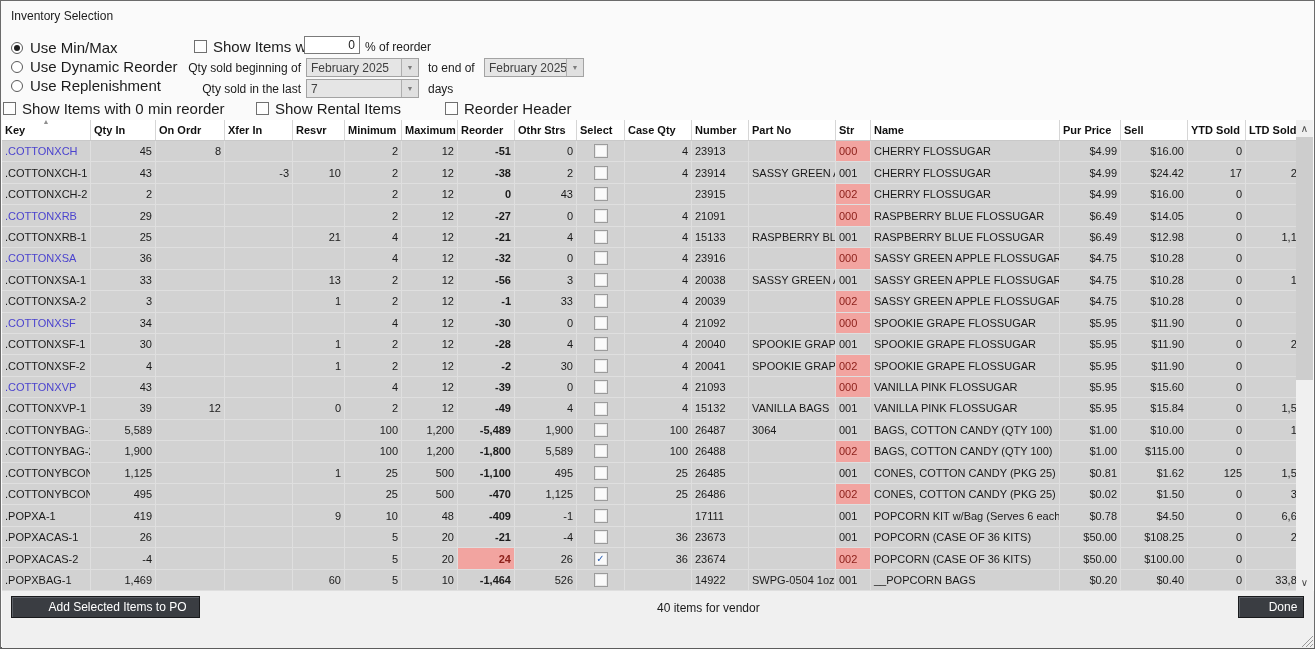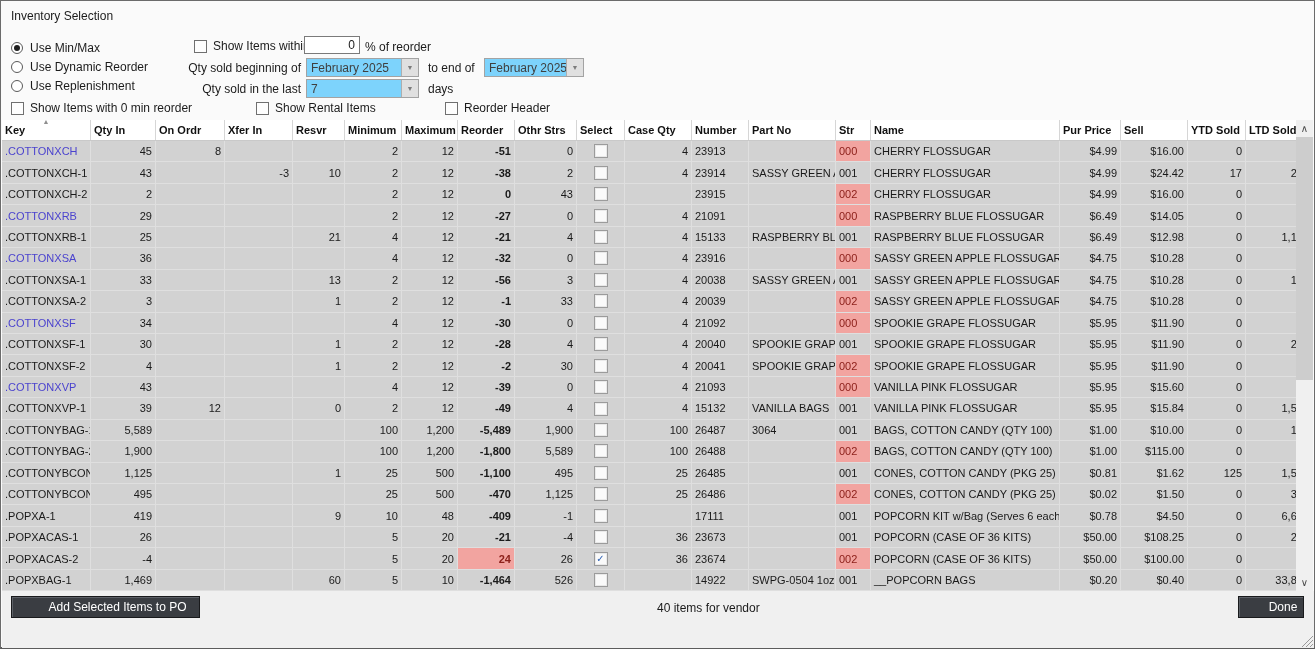--- a/index.html
+++ b/index.html
@@ -1,34 +1,34 @@
 <!DOCTYPE html>
 <html><head>
 <meta charset="utf-8">
 <style>
   html,body{margin:0;padding:0;}
   body{width:1315px;height:649px;position:relative;font-family:"Liberation Sans",sans-serif;background:#ffffff;overflow:hidden;}
   .window{position:absolute;inset:0;box-sizing:border-box;border:1px solid #6b6b6b;border-bottom:2px solid #5c5c5c;background:#fafafa;}
   .title{position:absolute;left:10px;top:8px;font-size:12px;color:#1b1b1b;}
 
   
-  .ctl-label{font-size:12px;color:#1b1b1b;white-space:nowrap;}
+  .ctl-label{font-size:15px;color:#1b1b1b;white-space:nowrap;}
   .radio-group{position:absolute;left:10px;top:37px;}
   .radio-row{display:flex;align-items:center;height:19px;gap:7px;}
   .radio{width:12px;height:12px;border:1px solid #595959;border-radius:50%;background:#fff;box-sizing:border-box;position:relative;flex:0 0 12px;}
   .radio.sel:after{content:"";position:absolute;left:2px;top:2px;width:6px;height:6px;border-radius:50%;background:#1d1d1d;}
   .cbox{display:inline-block;width:13px;height:13px;box-sizing:border-box;border:1px solid #6f6f6f;background:#fdfdfd;vertical-align:middle;}
   .chkrow{position:absolute;display:flex;align-items:center;gap:6px;height:14px;}
   .pct-input{position:absolute;left:303px;top:35px;width:56px;height:18px;box-sizing:border-box;border:1px solid #7a7a7a;background:#fff;font-family:"Liberation Sans",sans-serif;font-size:12px;text-align:right;padding:0 4px 0 0;color:#1b1b1b;}
   .lbl{position:absolute;font-size:12px;color:#1b1b1b;white-space:nowrap;}
   .lbl-right{text-align:right;}
   .combo{position:absolute;height:19px;box-sizing:border-box;display:flex;align-items:center;font-size:12px;}
   .combo .cfield{flex:1;padding:0 4px;overflow:hidden;white-space:nowrap;}
   .combo .carrow{width:16px;align-self:stretch;display:flex;align-items:center;justify-content:center;font-size:7px;}
-  .combo.disabled{background:#7dd3fc;border:1px solid #a3a3a3;color:#3f3f3f;}
+  .combo.disabled{background:#e5e5e5;border:1px solid #a3a3a3;color:#3f3f3f;}
   .combo.disabled .carrow{background:#e0e0e0;border-left:1px solid #aeaeae;color:#7c7c7c;}
   .combo.enabled{background:#ffffff;border:1px solid #565656;color:#000;}
   .combo.enabled .carrow{background:#e8e8e8;border-left:1px solid #6a6a6a;color:#222;}
 
   
   .grid{position:absolute;left:1px;top:119px;width:1296px;height:471px;background:#d2d2d2;overflow:hidden;}
   table.grid-table{border-collapse:collapse;table-layout:fixed;width:1294px;}
   .grid-table th{height:20px;background:#ffffff;font-size:11px;font-weight:bold;color:#111;text-align:left;padding:0 3px;border-right:1px solid #d6d6d6;border-bottom:1px solid #c9c9c9;white-space:nowrap;overflow:hidden;position:relative;}
   .grid-table td{height:20.45px;font-size:11px;color:#1a1a1a;padding:0 3px;border-right:1px solid #dfdfdf;border-bottom:1px solid #dfdfdf;white-space:nowrap;overflow:hidden;background-clip:padding-box;}
   .sort-icon{position:absolute;left:50%;transform:translateX(-50%);top:-2px;font-size:7px;color:#8f8f8f;}
@@ -113,21 +113,21 @@
     <span class="carrow">▼</span>
   </div>
 
   <span class="lbl lbl-right" style="left:178px;top:81px;width:122px;">Qty sold in the last</span>
   <div class="combo disabled" style="left:305px;top:78px;width:113px;">
     <span class="cfield">7</span>
     <span class="carrow">▼</span>
   </div>
   <span class="lbl" style="left:427px;top:81px;">days</span>
 
-  <div class="chkrow" style="left:10px;top:100px;">
+  <div class="chkrow" style="left:2px;top:100px;">
     <span class="cbox"></span>
     <span class="ctl-label">Show Items with 0 min reorder</span>
   </div>
   <div class="chkrow" style="left:255px;top:100px;">
     <span class="cbox"></span>
     <span class="ctl-label">Show Rental Items</span>
   </div>
   <div class="chkrow" style="left:444px;top:100px;">
     <span class="cbox"></span>
     <span class="ctl-label">Reorder Header</span>

